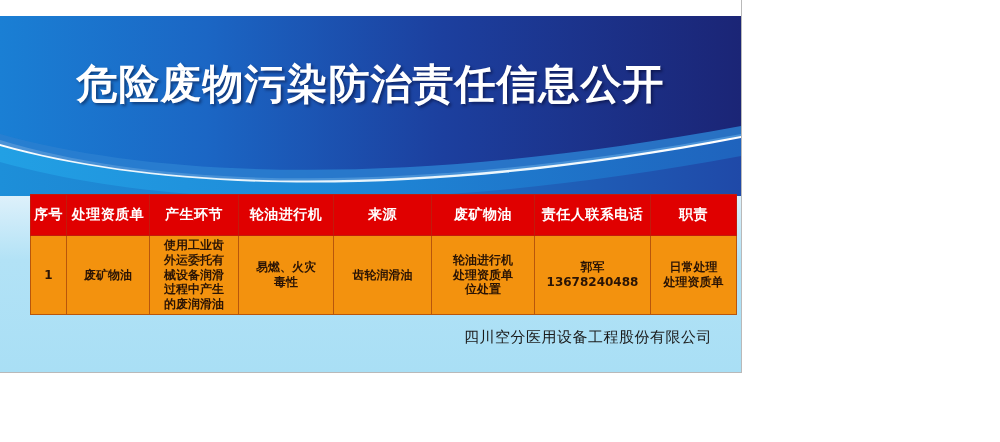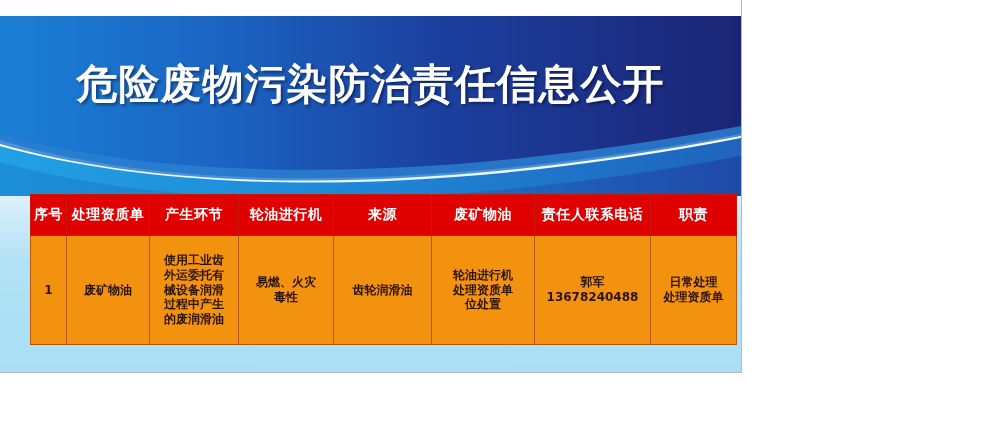--- a/index.html
+++ b/index.html
@@ -57,21 +57,21 @@
   table.info td{
     background:#f3920e;
     color:#2a1405;
     font-size:12px;
     font-weight:bold;
     height:74px;
     border:1px solid #b8560b;
     text-align:center;
     vertical-align:middle;
     line-height:1.22;
-    padding:17px 3px;
+    padding:2px 3px;
   }
   td.idx{font-size:13px;font-weight:normal;}
   td.wrapcell{font-size:11.5px;line-height:1.25;}
   td.phone{font-size:12px;white-space:nowrap;margin-top:21px;}
   .cellline{display:block;}
 
   
   .c0{width:33px}
   .c1{width:80px}
   .c2{width:86px}
@@ -170,14 +170,15 @@
           </td>
           <td>
             <span class="cellline">日常处理</span>
             <span class="cellline">处理资质单</span>
           </td>
         </tr>
       </tbody>
     </table>
   </div>
 
+  <div class="company">四川空分医用设备工程股份有限公司</div>
 
 </div>
 
 </body></html>

